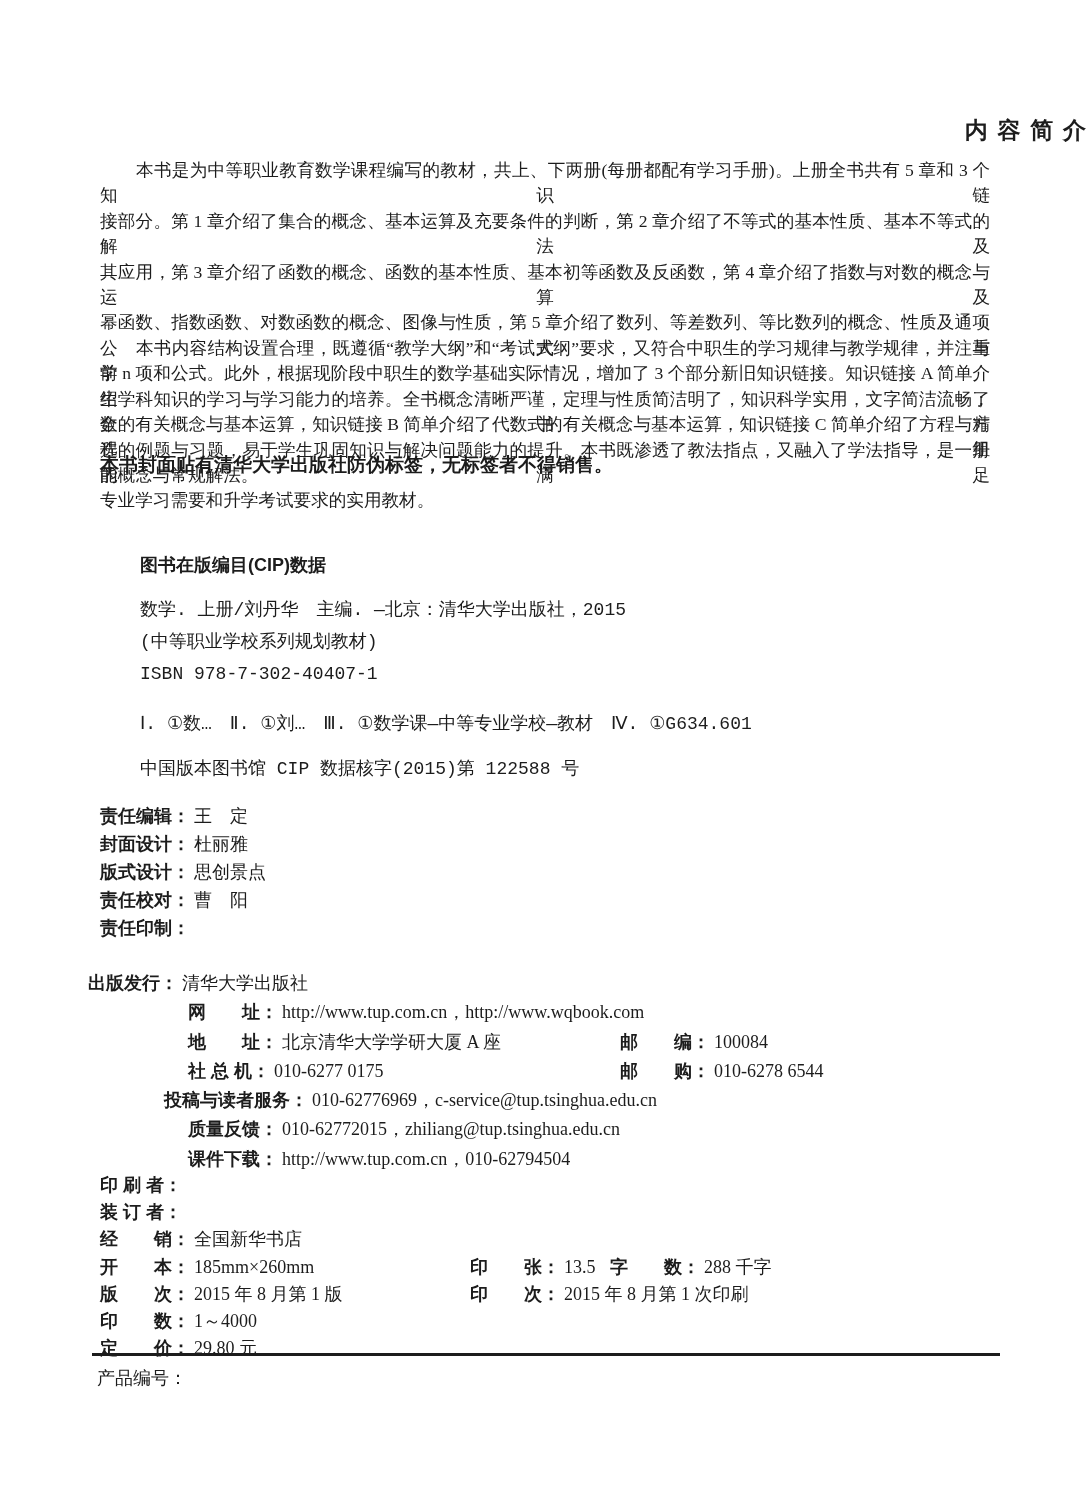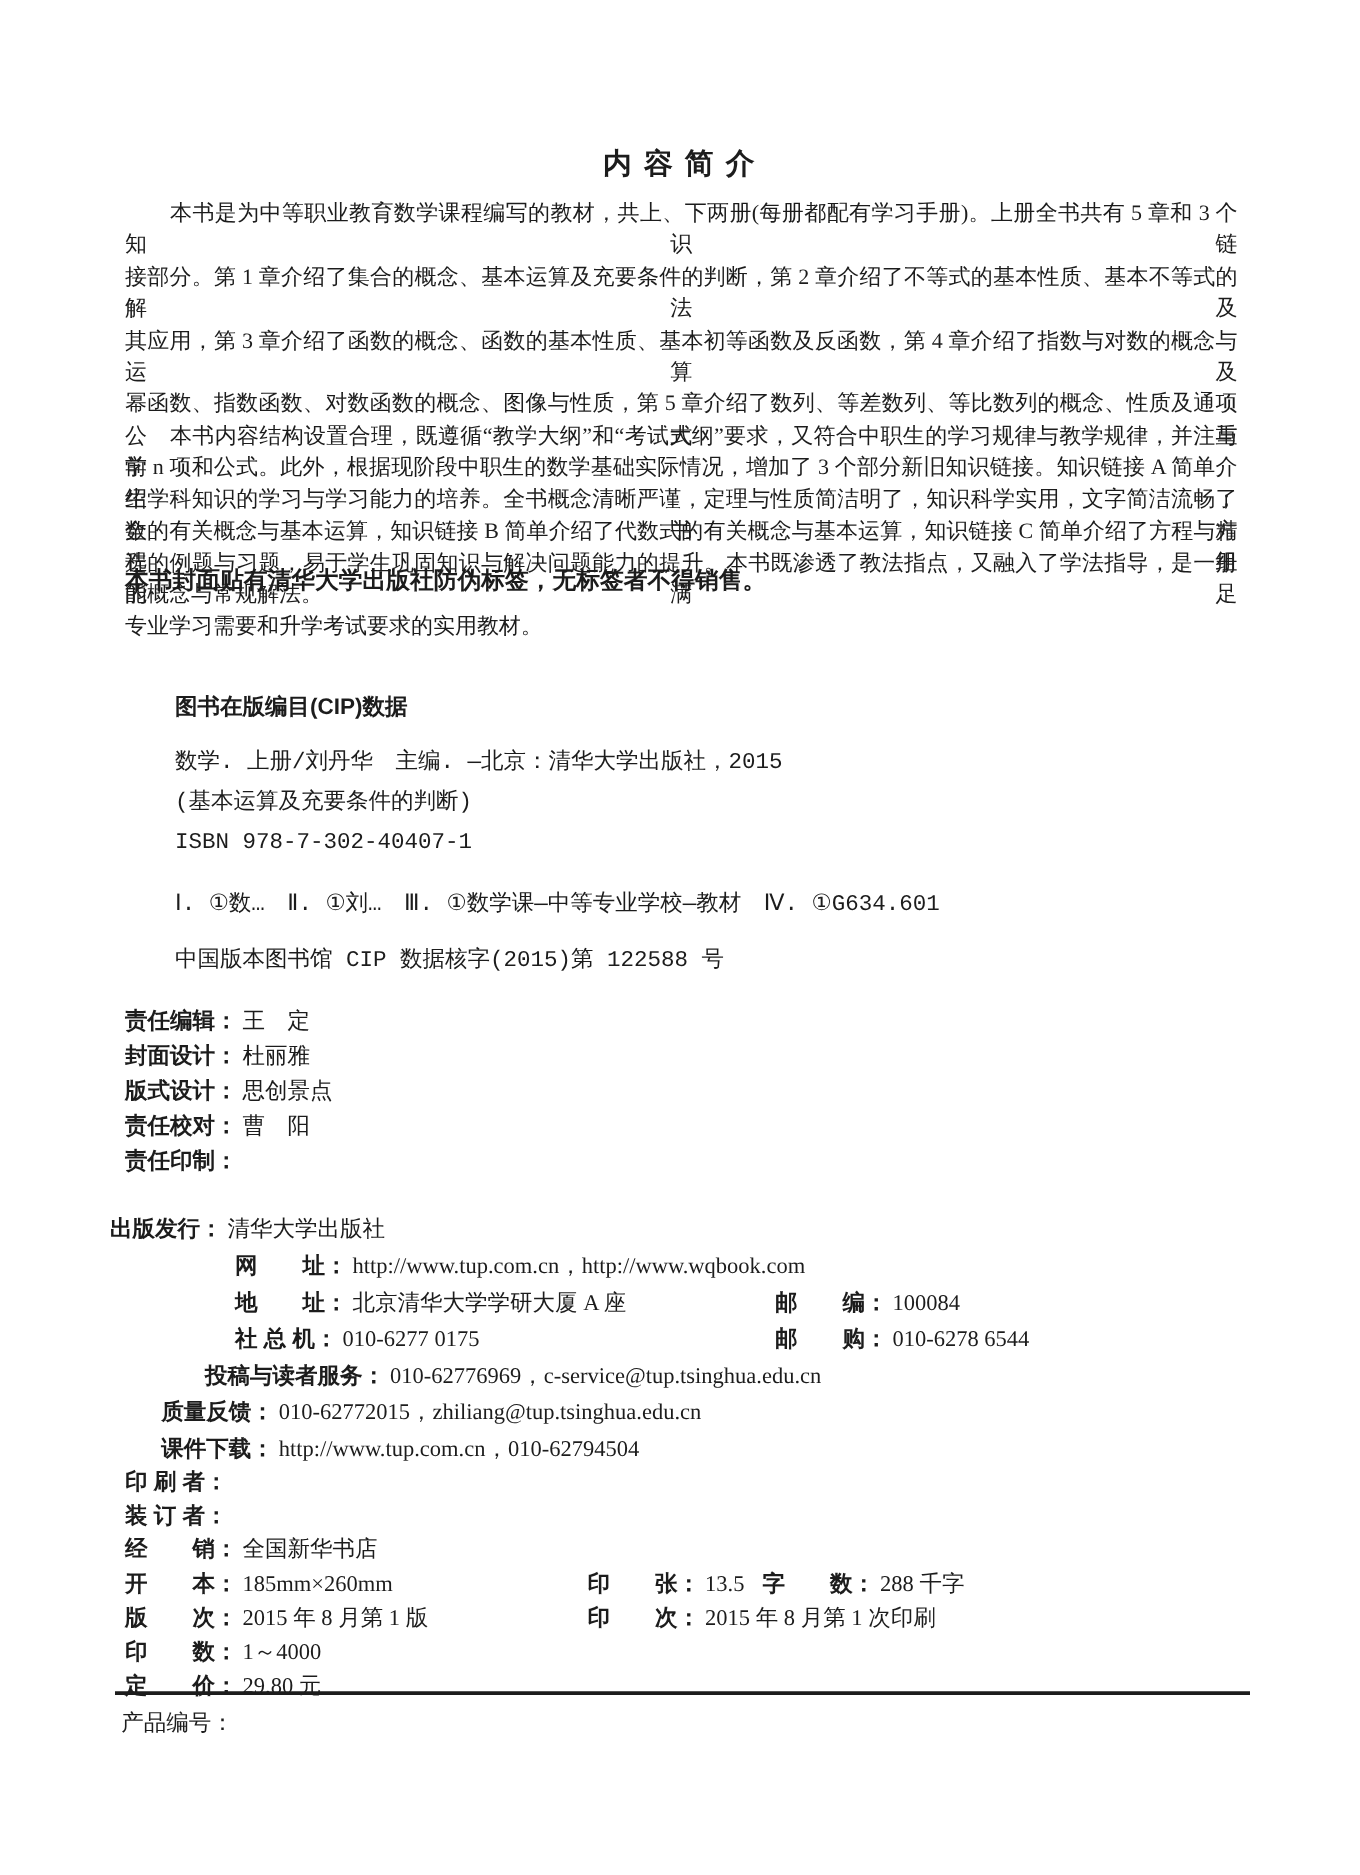--- a/index.html
+++ b/index.html
@@ -10,21 +10,21 @@
     color:#1c1c1c;
     font-family:"Liberation Serif","DejaVu Serif",serif;
     overflow:hidden;
   }
   .abs{position:absolute;}
   .serif{font-family:Liberation Mono, monospace;}
   .heiti{font-family:"Liberation Sans","DejaVu Sans",sans-serif;font-weight:700;}
 
   .title{
     left:0;top:117px;width:1088px;
-    text-align:center;
+    text-align:right;
     font-size:23px;font-weight:700;
     letter-spacing:2px;line-height:28px;
   }
   .para{
     left:100px;width:890px;
     font-size:17.6px;line-height:25.4px;
   }
   .tline{text-align:justify;text-align-last:justify;}
   .tline.lastline{text-align-last:left;}
   .tline.indent{text-indent:36px;}
@@ -39,21 +39,21 @@
 
   .block{font-size:18px;}
   .row{white-space:nowrap;}
   .credits{left:100px;top:802px;}
   .credits .row{height:28px;line-height:28px;}
 
   .publisher{left:88px;top:969px;}
   .publisher .row{height:29.3px;line-height:29.3px;position:relative;}
   .pub-indent-a{margin-left:100px;}
   .pub-indent-b{margin-left:76px;}
-  .pub-indent-c{margin-left:41px;}
+  .pub-indent-c{margin-left:100px;}
 
   .colophon{left:100px;top:1172px;}
   .colophon .row{height:27.2px;line-height:27.2px;position:relative;}
 
   .lab{font-family:"Liberation Sans","DejaVu Sans",sans-serif;font-weight:700;}
   .val{font-family:"Liberation Serif","DejaVu Serif",serif;margin-left:4px;}
   .pair{position:absolute;top:0;white-space:nowrap;}
 
   .rule{left:92px;top:1353px;width:908px;height:3px;background:#1c1c1c;}
   .footer-label{left:97px;top:1366px;font-size:18px;line-height:24px;}
@@ -79,21 +79,21 @@
     <div class="tline indent">本书内容结构设置合理，既遵循“教学大纲”和“考试大纲”要求，又符合中职生的学习规律与教学规律，并注重学</div>
     <div class="tline">生学科知识的学习与学习能力的培养。全书概念清晰严谨，定理与性质简洁明了，知识科学实用，文字简洁流畅；全书精</div>
     <div class="tline">选的例题与习题，易于学生巩固知识与解决问题能力的提升。本书既渗透了教法指点，又融入了学法指导，是一册能满足</div>
     <div class="tline lastline">专业学习需要和升学考试要求的实用教材。</div>
   </div>
 
   <div class="abs notice" style="top:453px">本书封面贴有清华大学出版社防伪标签，无标签者不得销售。</div>
 
   <div class="abs cipline heiti" style="top:553px">图书在版编目(CIP)数据</div>
   <div class="abs cipline serif" style="top:598px">数学. 上册/刘丹华　主编. —北京：清华大学出版社，2015</div>
-  <div class="abs cipline serif" style="top:630px">(基本运算及充要条件的判断)</div>
+  <div class="abs cipline serif" style="top:630px">(中等职业学校系列规划教材)</div>
   <div class="abs cipline serif" style="top:662px">ISBN 978-7-302-40407-1</div>
   <div class="abs cipline serif" style="top:712px">Ⅰ. ①数…　Ⅱ. ①刘…　Ⅲ. ①数学课—中等专业学校—教材　Ⅳ. ①G634.601</div>
   <div class="abs cipline serif" style="top:757px">中国版本图书馆 CIP 数据核字(2015)第 122588 号</div>
 
   <div class="abs block credits">
     <div class="row">
       <span class="lab">责任编辑：</span><span class="val">王　定</span>
     </div>
     <div class="row">
       <span class="lab">封面设计：</span><span class="val">杜丽雅</span>

